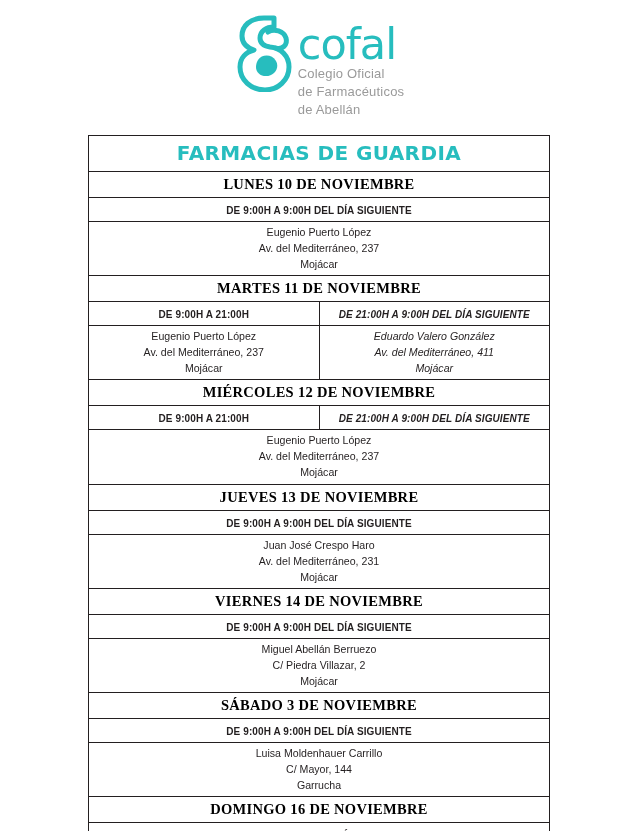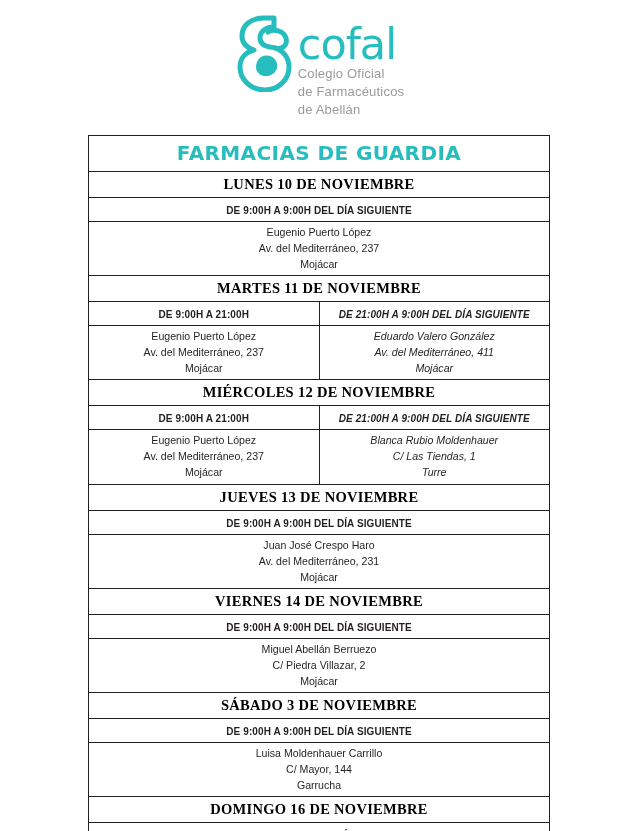--- a/index.html
+++ b/index.html
@@ -213,25 +213,20 @@
       <div class="cell">
         <span class="hours-text">DE 21:00H A 9:00H DEL DÍA SIGUIENTE</span>
       </div>
     </div>
     <div class="row pharm-row">
       <div class="cell">
         <div class="pharm-line">Eugenio Puerto López</div>
         <div class="pharm-line">Av. del Mediterráneo, 237</div>
         <div class="pharm-line">Mojácar</div>
       </div>
-      <div class="cell">
-        <div class="pharm-line">Blanca Rubio Moldenhauer</div>
-        <div class="pharm-line">C/ Las Tiendas, 1</div>
-        <div class="pharm-line">Turre</div>
-      </div>
     </div>
 
     <div class="row day-row">
       <div class="cell">
         <span class="day-title">JUEVES 13 DE NOVIEMBRE</span>
       </div>
     </div>
     <div class="row hours-row">
       <div class="cell">
         <span class="hours-text">DE 9:00H A 9:00H DEL DÍA SIGUIENTE</span>

